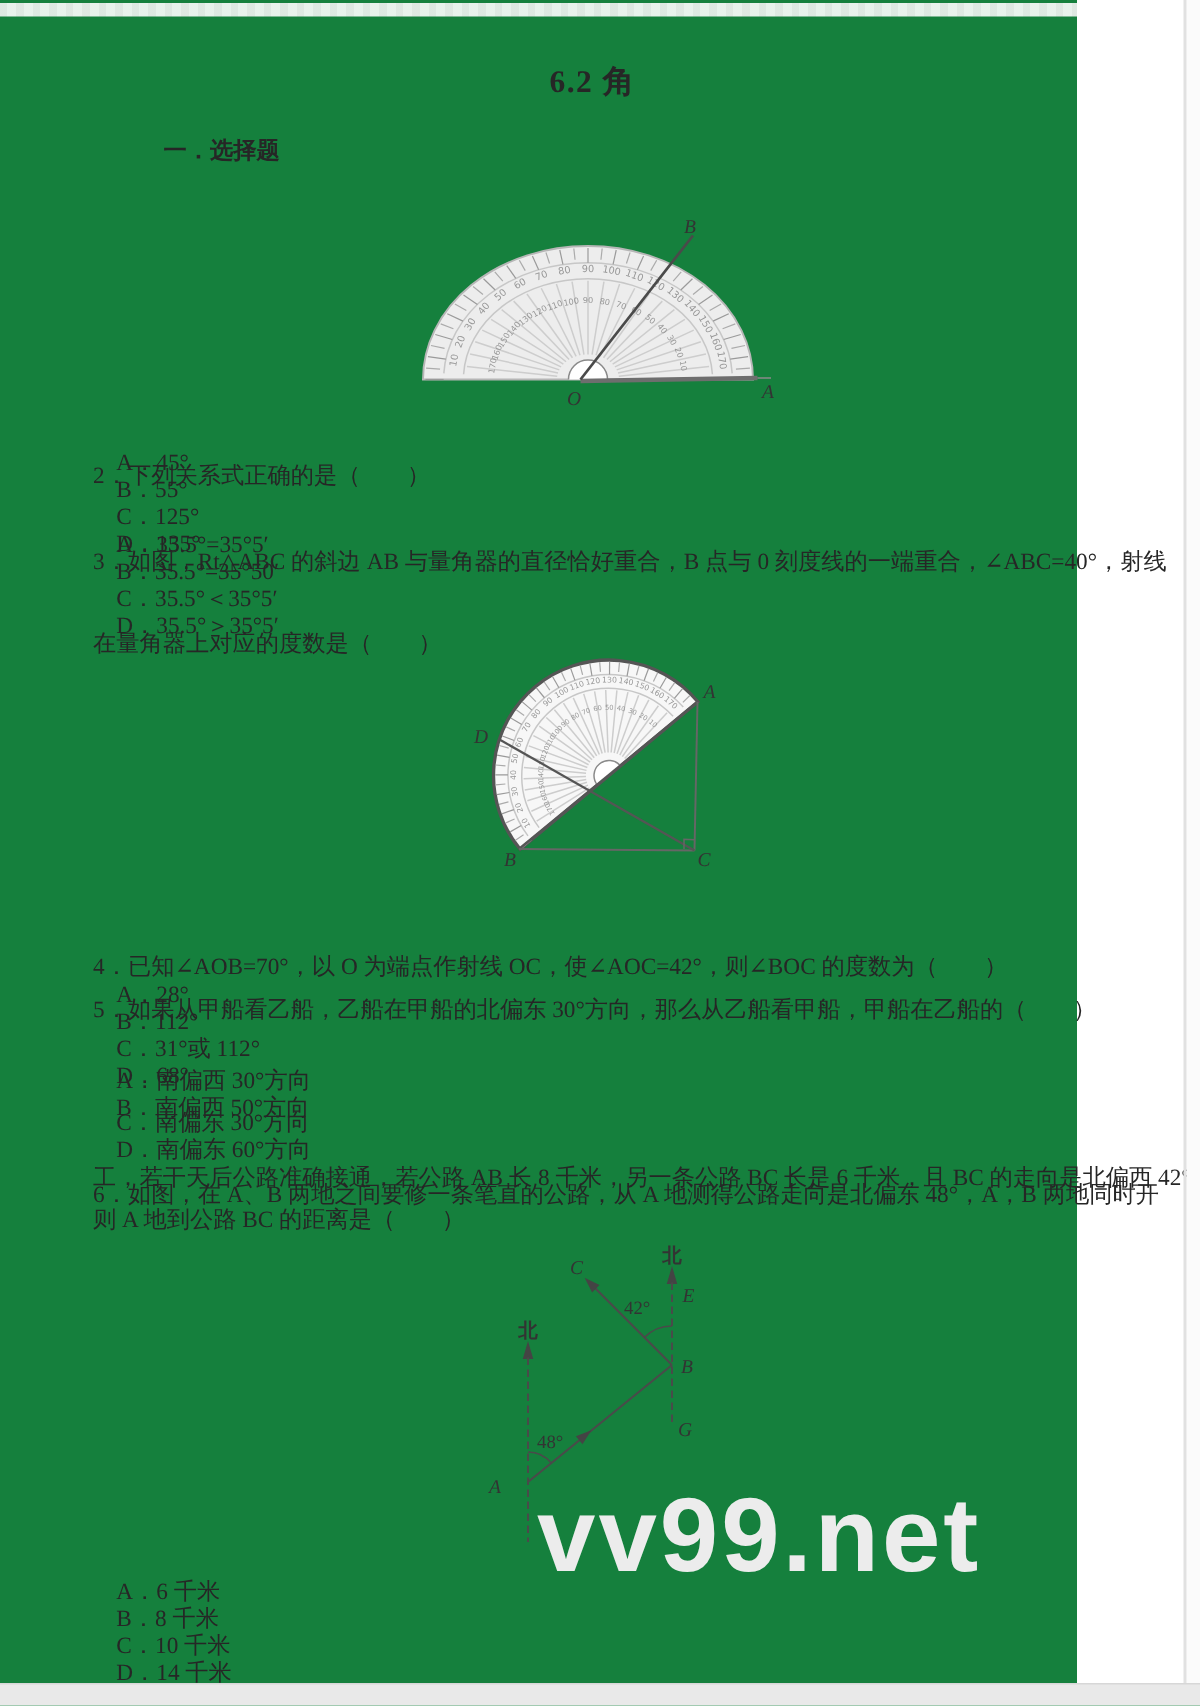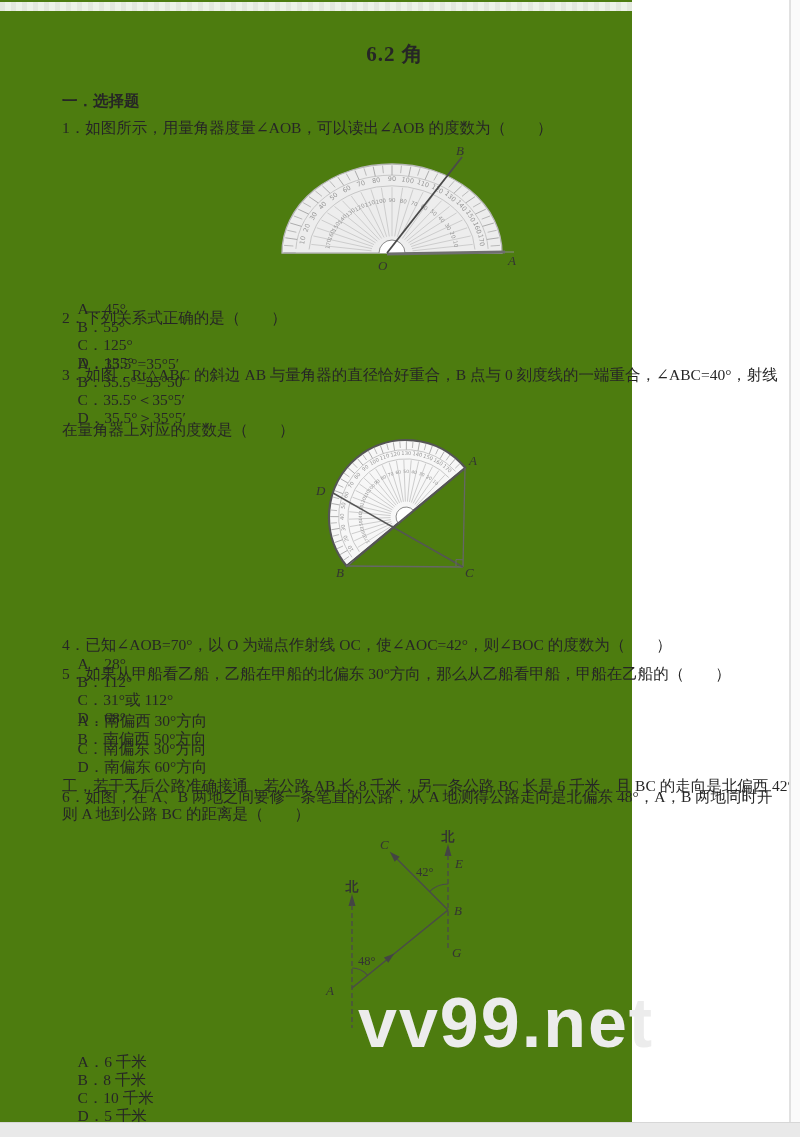--- a/index.html
+++ b/index.html
@@ -1,34 +1,34 @@
 <!DOCTYPE html>
 <html><head>
 <meta charset="utf-8">
 <style>
   html,body{margin:0;padding:0;}
   body{
     width:800px;height:1137px;position:relative;background:#ffffff;
     font-family:"Liberation Serif","DejaVu Serif",serif;color:#262626;overflow:hidden;
   }
-  .page{position:absolute;left:0;top:0;width:632px;height:1122px;background:#4d7c0f;}
+  .page{position:absolute;left:0;top:0;width:718px;height:1122px;background:#15803d;}
   .top-perforation{
     position:absolute;left:0;top:2px;width:100%;height:9px;
     background:repeating-linear-gradient(90deg,#f4f4f4 0 5px,#ffffff 5px 11px);
     opacity:.9;
   }
   .title{
     position:absolute;top:40px;left:0;width:790px;text-align:center;
     font-size:21px;font-weight:bold;letter-spacing:1px;z-index:1;
   }
   .line{
     position:absolute;left:62px;font-size:15.5px;line-height:18px;
     white-space:pre;z-index:1;
   }
-  .heading{font-weight:bold;}
+  .heading{font-weight:bold;margin-left:47px;}
   .opt{margin-right:18px;display:inline-block;}
   .opt.mr8{margin-right:8px;}
   .opt.mr26{}
   .opt.mr30{}
   .opt:last-child{margin-right:0;}
   .fig{position:absolute;overflow:visible;z-index:1;}
   .flbl{font-family:"Liberation Serif","DejaVu Serif",serif;font-style:italic;font-size:13px;fill:#333;}
   .fcn{font-family:"Liberation Serif","DejaVu Serif",serif;font-weight:600;font-size:13px;fill:#333;}
   .fang{font-family:"Liberation Serif","DejaVu Serif",serif;font-size:12.5px;fill:#333;}
   .watermark{
@@ -46,21 +46,20 @@
 </head>
 <body>
 
 <div class="page">
   <div class="top-perforation"></div>
 
   <div class="title">6.2 角</div>
 
   <div class="line heading" style="top:92px">一．选择题</div>
 
-  <div class="line" style="top:119px">1．如图所示，用量角器度量∠AOB，可以读出∠AOB 的度数为（　　）</div>
 
   <svg class="fig" style="left:258px;top:143px" width="272" height="138" viewBox="0 0 272 138">
     <g id="prot1">
         <path d="M244,110 A110 89 0 0 0 24,109.99999999999999 Z" fill="#ededed" stroke="#b6b6b6" stroke-width="1.3"></path>
         <path d="M216.93618286136734,106.48328542025538 A83.05 67.19500000000001 0 0 0 51.06381713863264,106.48328542025538" fill="none" stroke="#c7c7c7" stroke-width="1"></path>
         <path d="M230.11809272012772,105.92433740758075 A96.25 77.875 0 0 0 37.881907279872266,105.92433740758075" fill="none" stroke="#c7c7c7" stroke-width="1"></path>
         <line x1="154.52290863043788" y1="107.81392360066363" x2="214.70361171582817" y2="101.40354498038741" stroke="#cdcdcd" stroke-width="1"></line>
         <line x1="153.99466460418373" y1="105.66525157461479" x2="212.62636225993015" y2="92.95417768954798" stroke="#cdcdcd" stroke-width="1"></line>
         <line x1="153.12430632298364" y1="103.5907482959436" x2="209.20379394641873" y2="84.79646914443518" stroke="#cdcdcd" stroke-width="1"></line>
         <line x1="151.92672585833787" y1="101.62590909090909" x2="204.49446786805333" y2="77.07000000000001" stroke="#cdcdcd" stroke-width="1"></line>
@@ -346,21 +345,21 @@
     <text class="flbl" x="136" y="92">B</text>
     <text class="flbl" x="62" y="26">C</text>
     <text class="flbl" x="137" y="45">E</text>
     <text class="flbl" x="134" y="134">G</text>
   </svg>
 
   <div class="line" style="top:1035px">
     <span class="opt">A．6 千米</span>
     <span class="opt">B．8 千米</span>
     <span class="opt mr8">C．10 千米</span>
-    <span class="opt">D．5 千米</span>
+    <span class="opt">D．14 千米</span>
   </div>
 
   <div class="watermark">vv99.net</div>
 </div>
 
 <div class="right-strip"></div>
 <div class="right-edge"></div>
 <div class="bottom-band"></div>
 
 </body></html>

